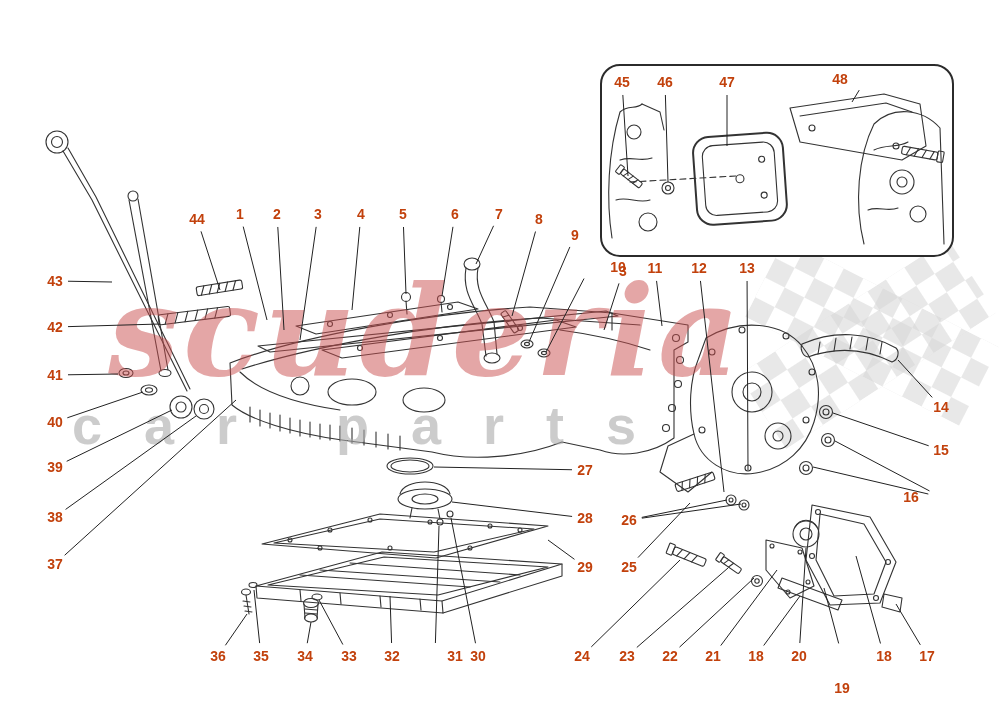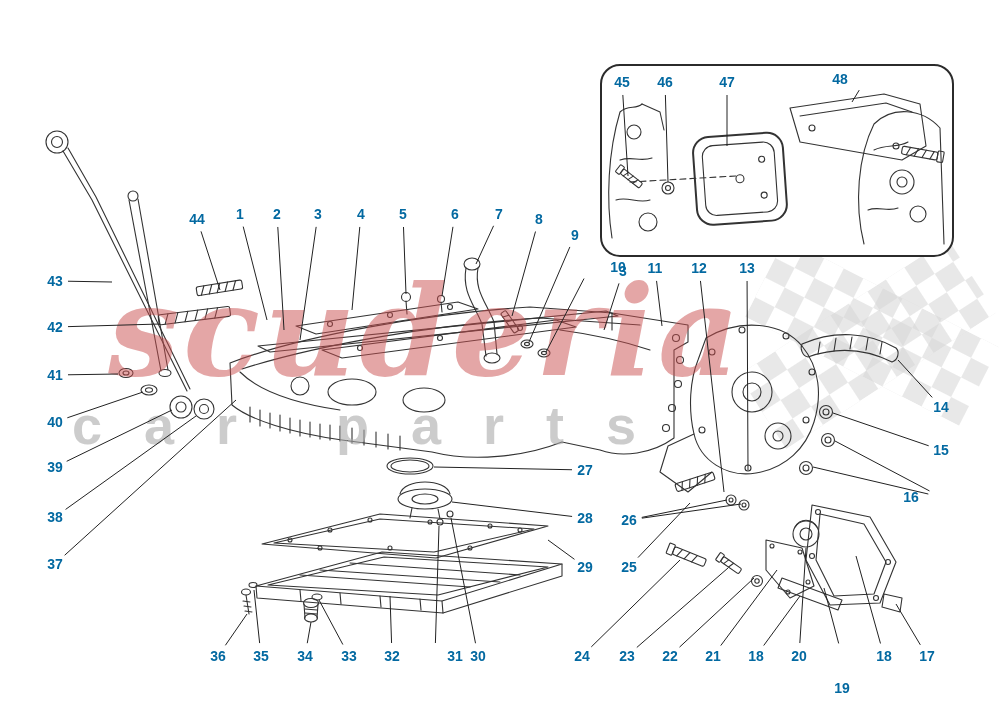--- a/index.html
+++ b/index.html
@@ -22,21 +22,21 @@
   #wm-brand{position:absolute;left:76px;top:268px;width:700px;
     font-family:"DejaVu Serif",serif;font-style:italic;font-weight:bold;
     font-size:126px;letter-spacing:4px;line-height:1;pointer-events:none;text-align:center;}
   #wm-sub{position:absolute;left:72px;top:398px;width:760px;
     font-family:"Liberation Sans",sans-serif;font-weight:bold;
     font-size:54px;letter-spacing:42px;line-height:1;pointer-events:none;}
 
   
   #labels-layer{position:absolute;left:0;top:0;width:1000px;height:727px;}
   .part-label{position:absolute;transform:translate(-50%,-50%);
-    font:bold 14px "Liberation Sans",sans-serif;color:#0369a1;white-space:nowrap;}
+    font:bold 14px "Liberation Sans",sans-serif;color:#c2410c;white-space:nowrap;}
   #leader-svg{position:absolute;left:0;top:0;}
   #leader-svg line{stroke:#222;stroke-width:1;}
 
   #drawing{pointer-events:none;}
 </style>
 </head>
 <body>
 
 <div class="checker-strip" id="checker1"></div>
 <div class="checker-strip" id="checker2"></div>

